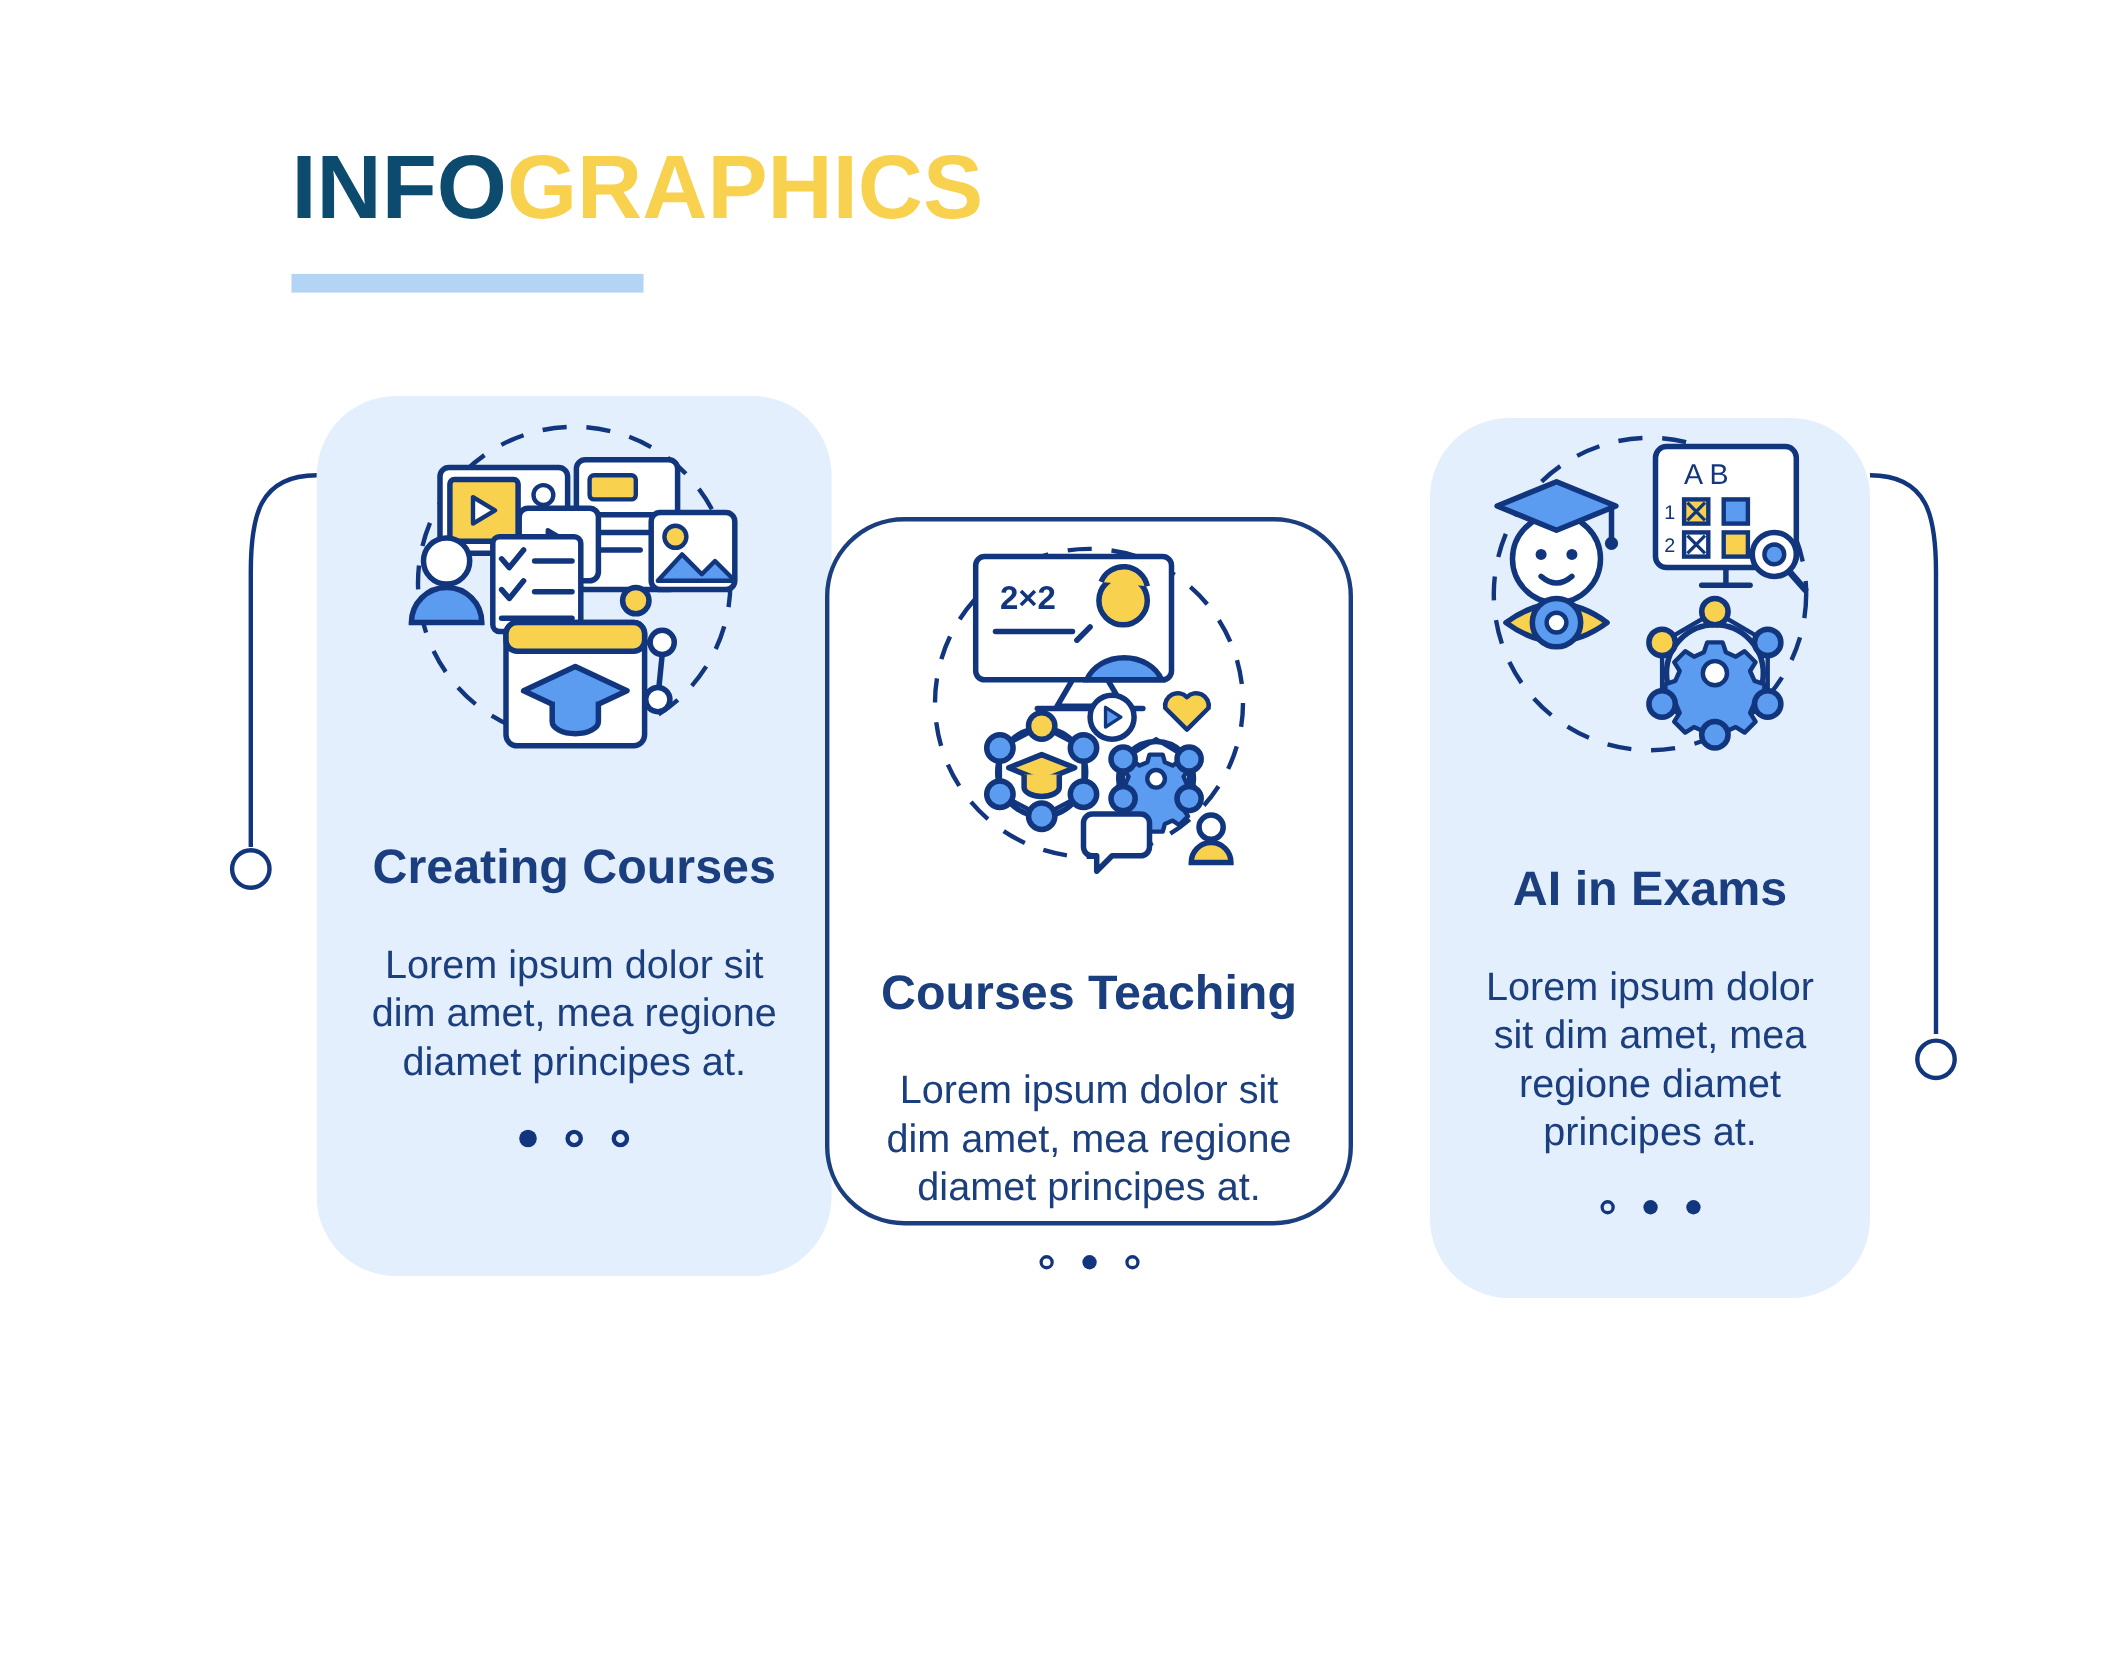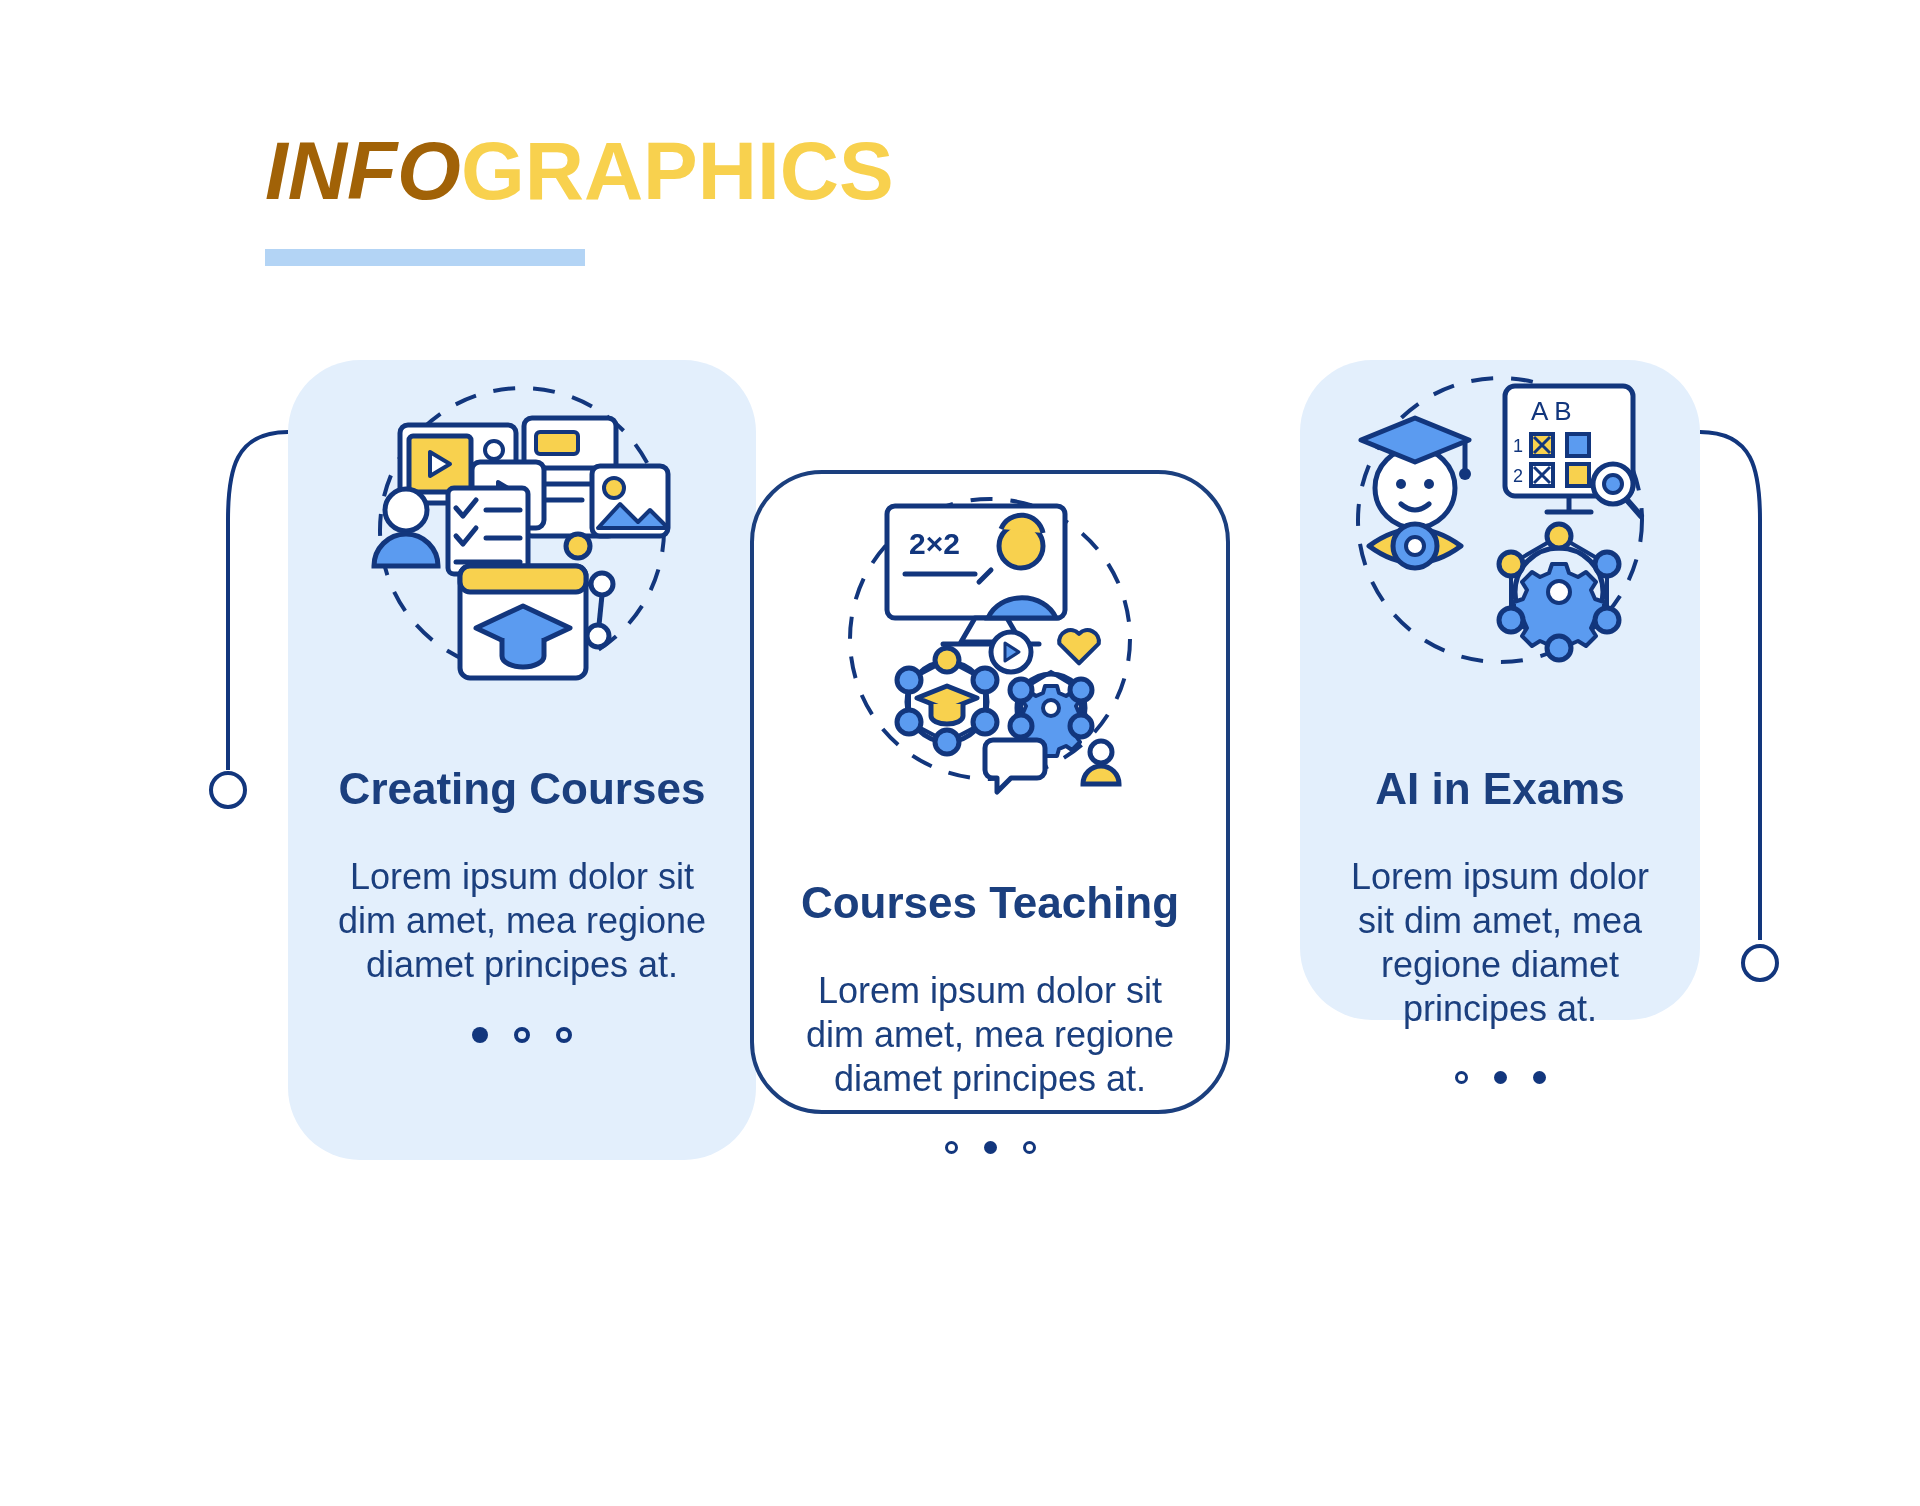--- a/index.html
+++ b/index.html
@@ -11,40 +11,40 @@
     position:relative;
   }
   .stage{position:absolute;left:0;top:0;width:1920px;height:1506px;}
 
   
   .title{
     position:absolute;left:265px;top:128px;
     font-size:82px;font-weight:700;letter-spacing:0px;
     line-height:86px;white-space:nowrap;
   }
-  .title .t-navy{color:#a16207;font-style:italic;}
+  .title .t-navy{color:#0c4a6e;}
   .title .t-yellow{color:#f8d14e;text-align:right;}
   .title-rule{
     position:absolute;left:265px;top:249px;
     width:320px;height:17px;background:#b3d4f5;
   }
 
   
   .connector{position:absolute;left:0;top:0;width:1920px;height:1506px;pointer-events:none;}
 
   
   .card{
     position:absolute;
     background:#e3effc;
     box-sizing:border-box;
     display:flex;flex-direction:column;align-items:center;
   }
   .card1{left:288px;top:360px;width:468px;height:800px;border-radius:72px 72px 72px 72px;}
   .card2{left:722px;top:470px;width:480px;height:644px;border-radius:72px;background:#ffffff;border:4px solid #1b3f7e;margin-left:28px;}
-  .card3{left:1300px;top:360px;width:400px;height:660px;border-radius:72px;}
+  .card3{left:1300px;top:380px;width:400px;height:800px;border-radius:72px;}
 
   .card-illus{width:100%;height:400px;position:relative;flex:0 0 auto;}
   .card-illus svg{position:absolute;left:50%;transform:translateX(-50%);top:10px;}
 
   .card-title{
     color:#1b3f7e;font-size:44px;font-weight:700;line-height:57px;
     text-align:center;margin:0;padding:0 24px;
   }
   .card-body{
     color:#1b3f7e;font-size:36px;font-weight:400;line-height:44px;

